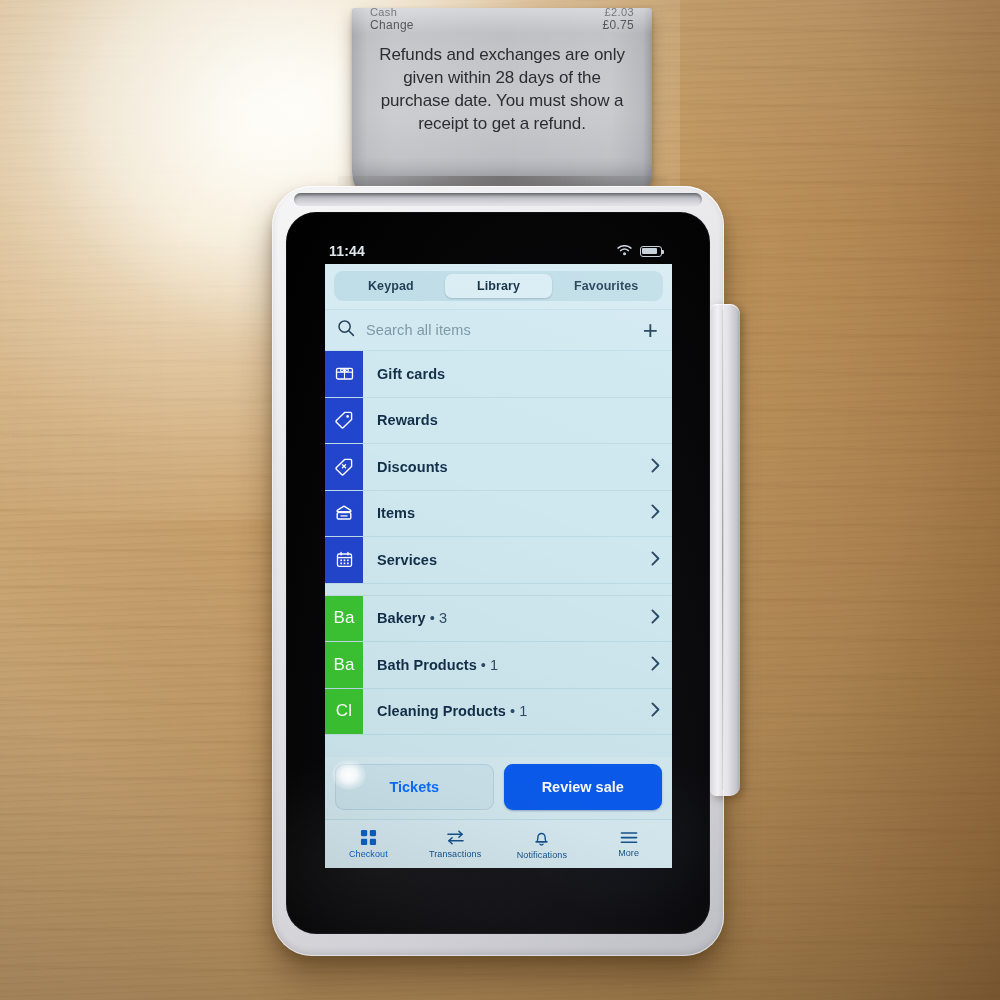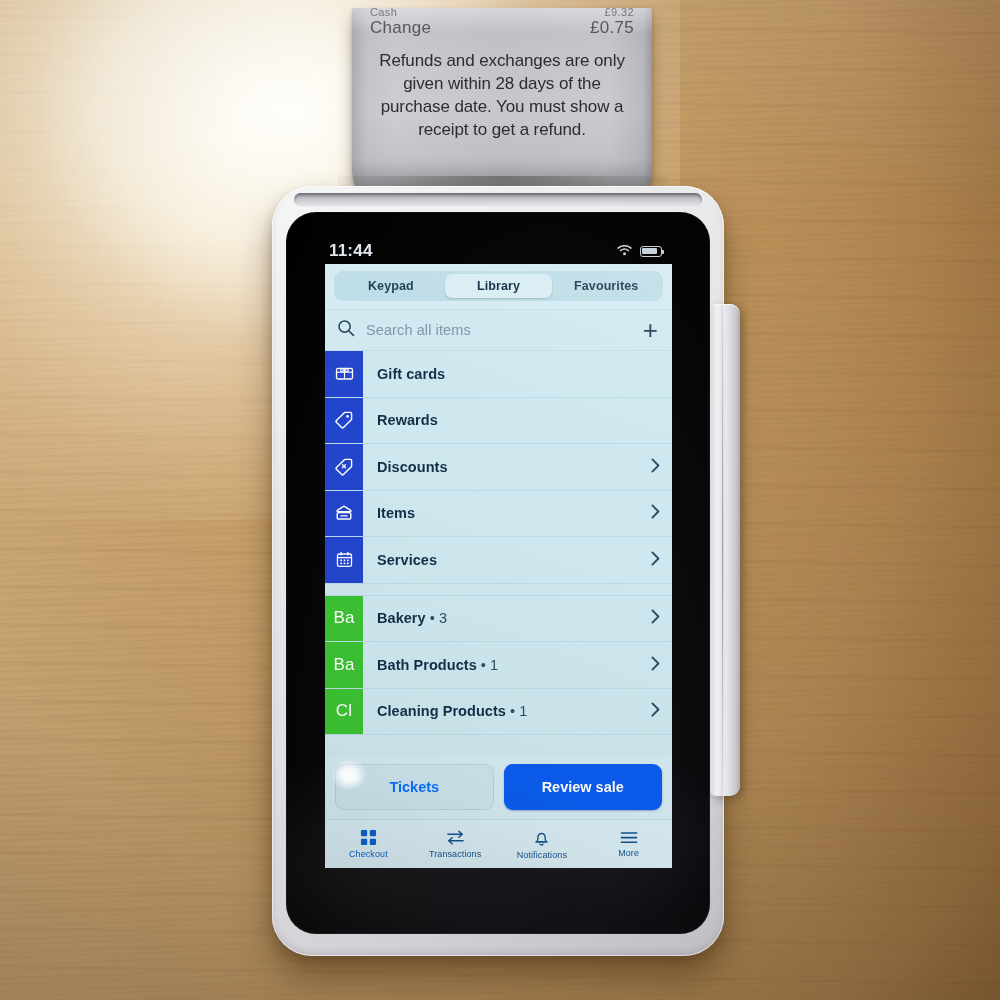--- a/index.html
+++ b/index.html
@@ -142,21 +142,21 @@
     height: 9px;
     overflow: hidden;
     opacity: 0.62;
     letter-spacing: 0.4px;
     padding: 0 4px;
     color: #3a3b42;
   }
   .rc-line2 {
     display: flex;
     justify-content: space-between;
-    font-size: 17px;
+    font-size: 12px;
     padding: 1px 4px 0 4px;
     opacity: 0.78;
     letter-spacing: 0.3px;
     color: #36373e;
     align-items: center;
   }
   .rc-thanks {
     margin-top: 12px;
     font-size: 15px;
     opacity: 0.72;
@@ -260,21 +260,21 @@
     overflow: hidden;
     color: #0d2b45;
   }
   .statusbar {
     height: 26px;
     display: flex;
     align-items: center;
     justify-content: space-between;
     padding: 0 10px 0 4px;
     color: #dfe7ee;
-    font-size: 17px;
+    font-size: 14px;
     font-weight: bold;
     letter-spacing: 0.2px;
   }
   .sb-right { display:flex; align-items:center; gap:8px; }
   .battery {
     width: 22px; height: 11px;
     border: 1.4px solid #c7d2db;
     border-radius: 3px;
     position: relative;
     box-sizing: border-box;
@@ -472,21 +472,21 @@
   <div class="wood-grain2"></div>
   <div class="wood-light"></div>
   <div class="wood-light2"></div>
   <div class="wood-vignette"></div>
 
   <div id="receipt">
     <div class="receipt-curl-top"></div>
     <div class="receipt-inner">
       <div class="rc-cutline">
         <span>Cash</span>
-        <span>£9.32</span>
+        <span>£2.03</span>
       </div>
       <div class="rc-line2">
         <span>Change</span>
         <span>£0.75</span>
       </div>
       <div class="rc-policy">Refunds and exchanges are only given within 28 days of the purchase date. You must show a receipt to get a refund.</div>
     </div>
     <div class="receipt-curl-bottom"></div>
   </div>
   <div class="receipt-shadow-on-device"></div>

